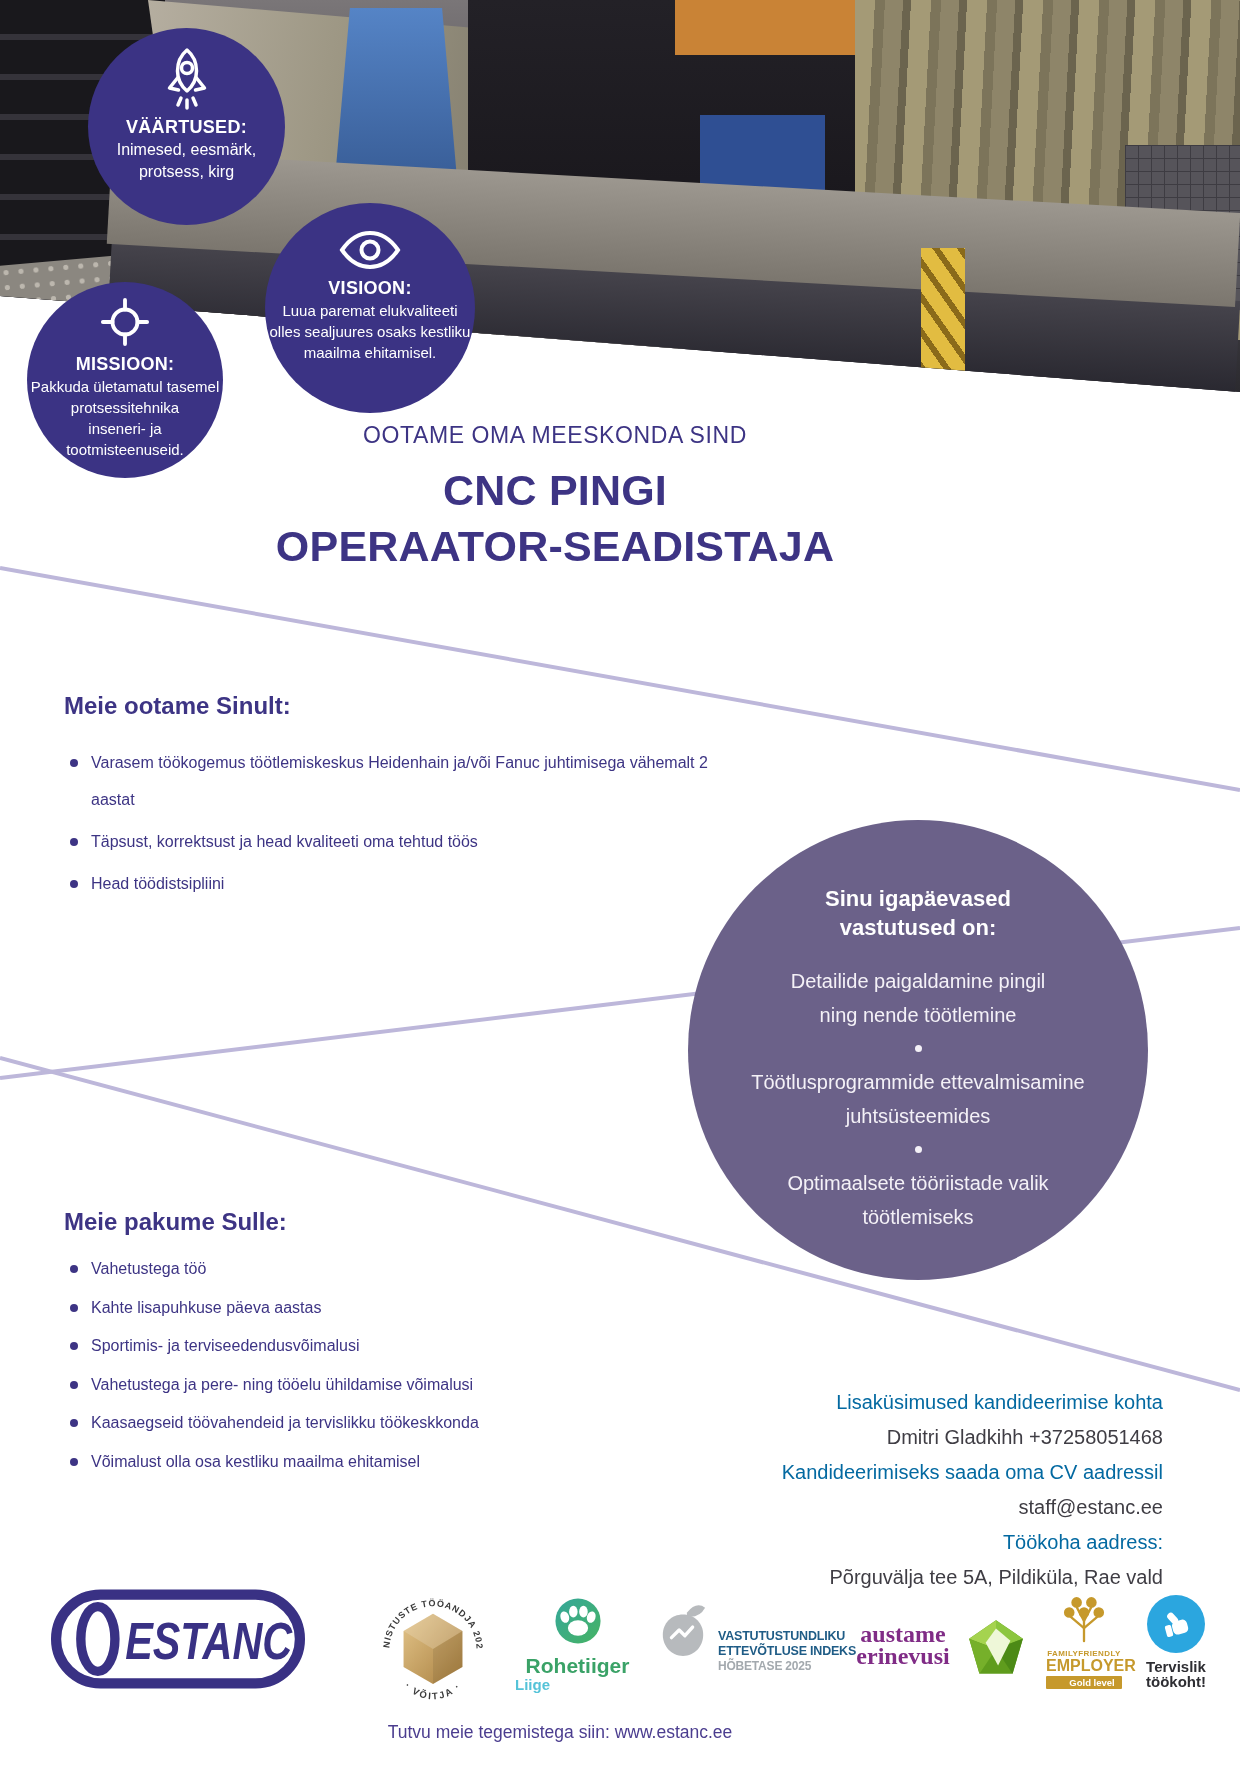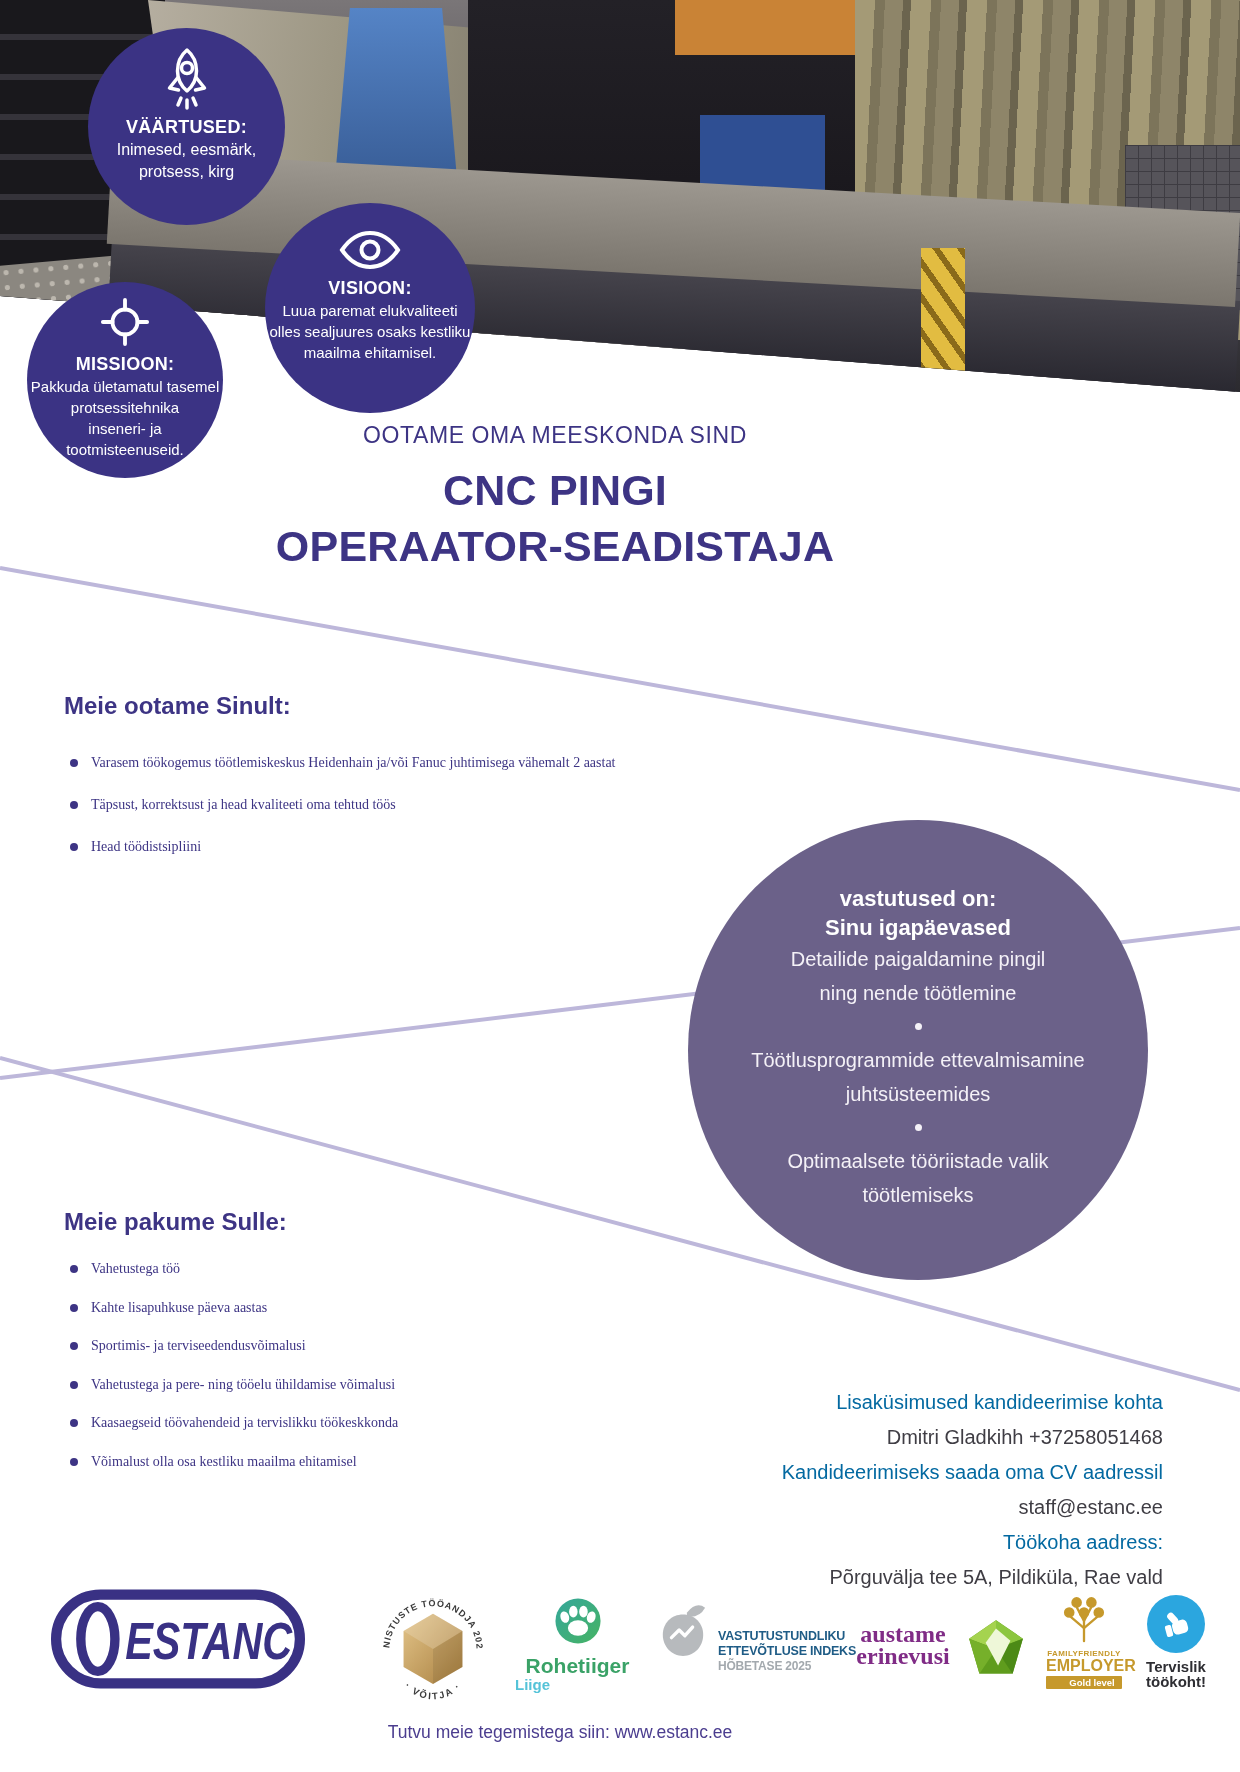--- a/index.html
+++ b/index.html
@@ -44,28 +44,28 @@
   .head { position:absolute; top:420px; left:0; width:1110px; text-align:center; z-index:4; color:#3d3484; }
   .kicker { font-size:23px; font-weight:500; letter-spacing:.6px; line-height:30px; }
   .title  { font-size:43px; font-weight:700; line-height:56px; margin-top:12px; letter-spacing:.2px; }
   
   .section { position:absolute; z-index:4; color:#3d3484; }
   .expect { left:64px; top:676px; width:680px; }
   .offer  { left:64px; top:1192px; width:680px; }
   .sec-heading { font-size:24px; font-weight:700; margin-bottom:24px;margin-top:16px; }
   .offer .sec-heading { margin-bottom:14px; }
   .blist { list-style:none; }
-  .blist li { position:relative; padding-left:27px; font-size:14px; line-height:37px; margin-bottom:5px;font-family:Liberation Serif, serif; }
+  .blist li { position:relative; padding-left:27px; font-size:16px; line-height:37px; margin-bottom:5px; }
   .offer .blist li { line-height:38.5px; margin-bottom:0; }
   .blist li::before { content:""; position:absolute; left:6px; top:15px; width:8px; height:8px; border-radius:50%; background:#3d3484; }
   
   .duties { position:absolute; left:688px; top:820px; width:460px; height:460px; border-radius:50%;
             background:#6b6189; color:#f4f1f7; z-index:3; text-align:center; padding-top:64px; }
   .d-title { font-size:22px; font-weight:700; line-height:29px; color:#ffffff; }
-  .d-body  { }
+  .d-body  { margin-top:22px; }
   .d-line  { font-size:20px; line-height:34px; font-weight:400; }
   .d-dot   { width:7px; height:7px; border-radius:50%; background:#f4f1f7; margin:13px auto; }
   
   .contact { position:absolute; top:1385px; right:77px; text-align:right; z-index:4; font-size:20px; line-height:35px; }
   .contact .cp { color:#0369a1; }
   .contact .cd { color:#3f3d44; }
   
   .logos { position:absolute; left:0; top:1585px; width:1240px; height:125px; z-index:4; }
   .logos > div { position:absolute; }
   .l-estanc { left:50px; top:2px; }
@@ -175,22 +175,22 @@
     <div class="sec-heading">Meie ootame Sinult:</div>
     <ul class="blist">
       <li>Varasem töökogemus töötlemiskeskus Heidenhain ja/või Fanuc juhtimisega vähemalt 2 aastat</li>
       <li>Täpsust, korrektsust ja head kvaliteeti oma tehtud töös</li>
       <li>Head töödistsipliini</li>
     </ul>
   </div>
 
   <div class="duties">
     <div class="d-title">
+      <div>Sinu igapäevased</div>
       <div>vastutused on:</div>
-      <div>Sinu igapäevased</div>
     </div>
     <div class="d-body">
       <div class="d-line">Detailide paigaldamine pingil</div>
       <div class="d-line">ning nende töötlemine</div>
       <div class="d-dot"></div>
       <div class="d-line">Töötlusprogrammide ettevalmisamine</div>
       <div class="d-line">juhtsüsteemides</div>
       <div class="d-dot"></div>
       <div class="d-line">Optimaalsete tööriistade valik</div>
       <div class="d-line">töötlemiseks</div>

